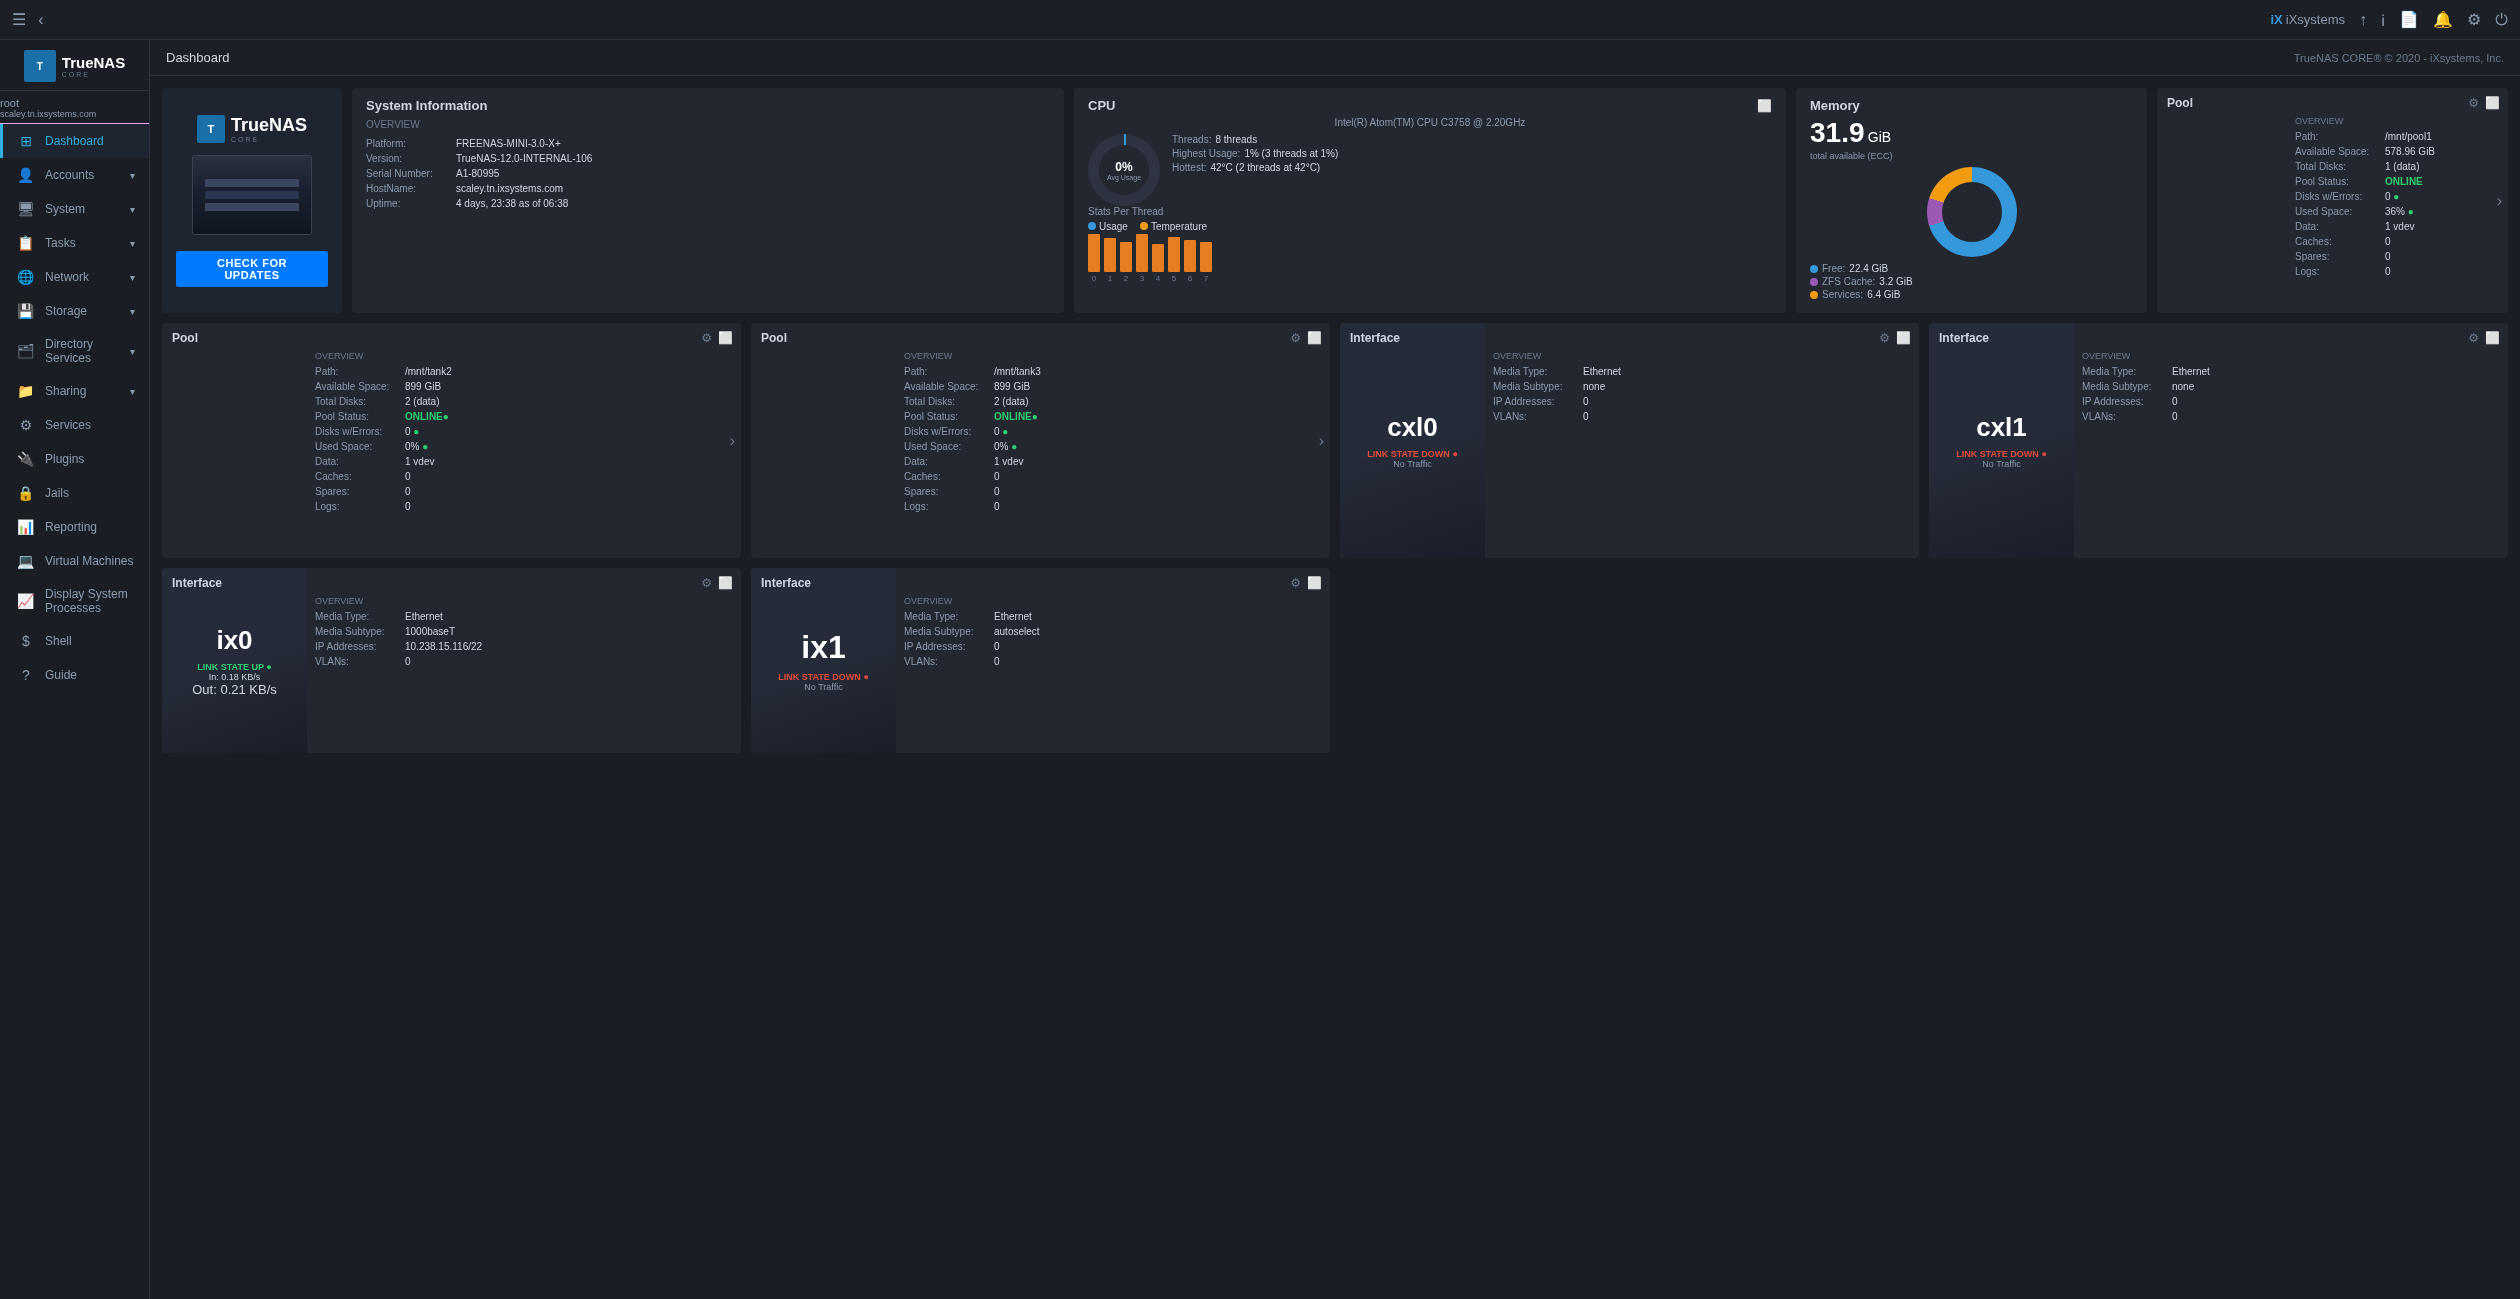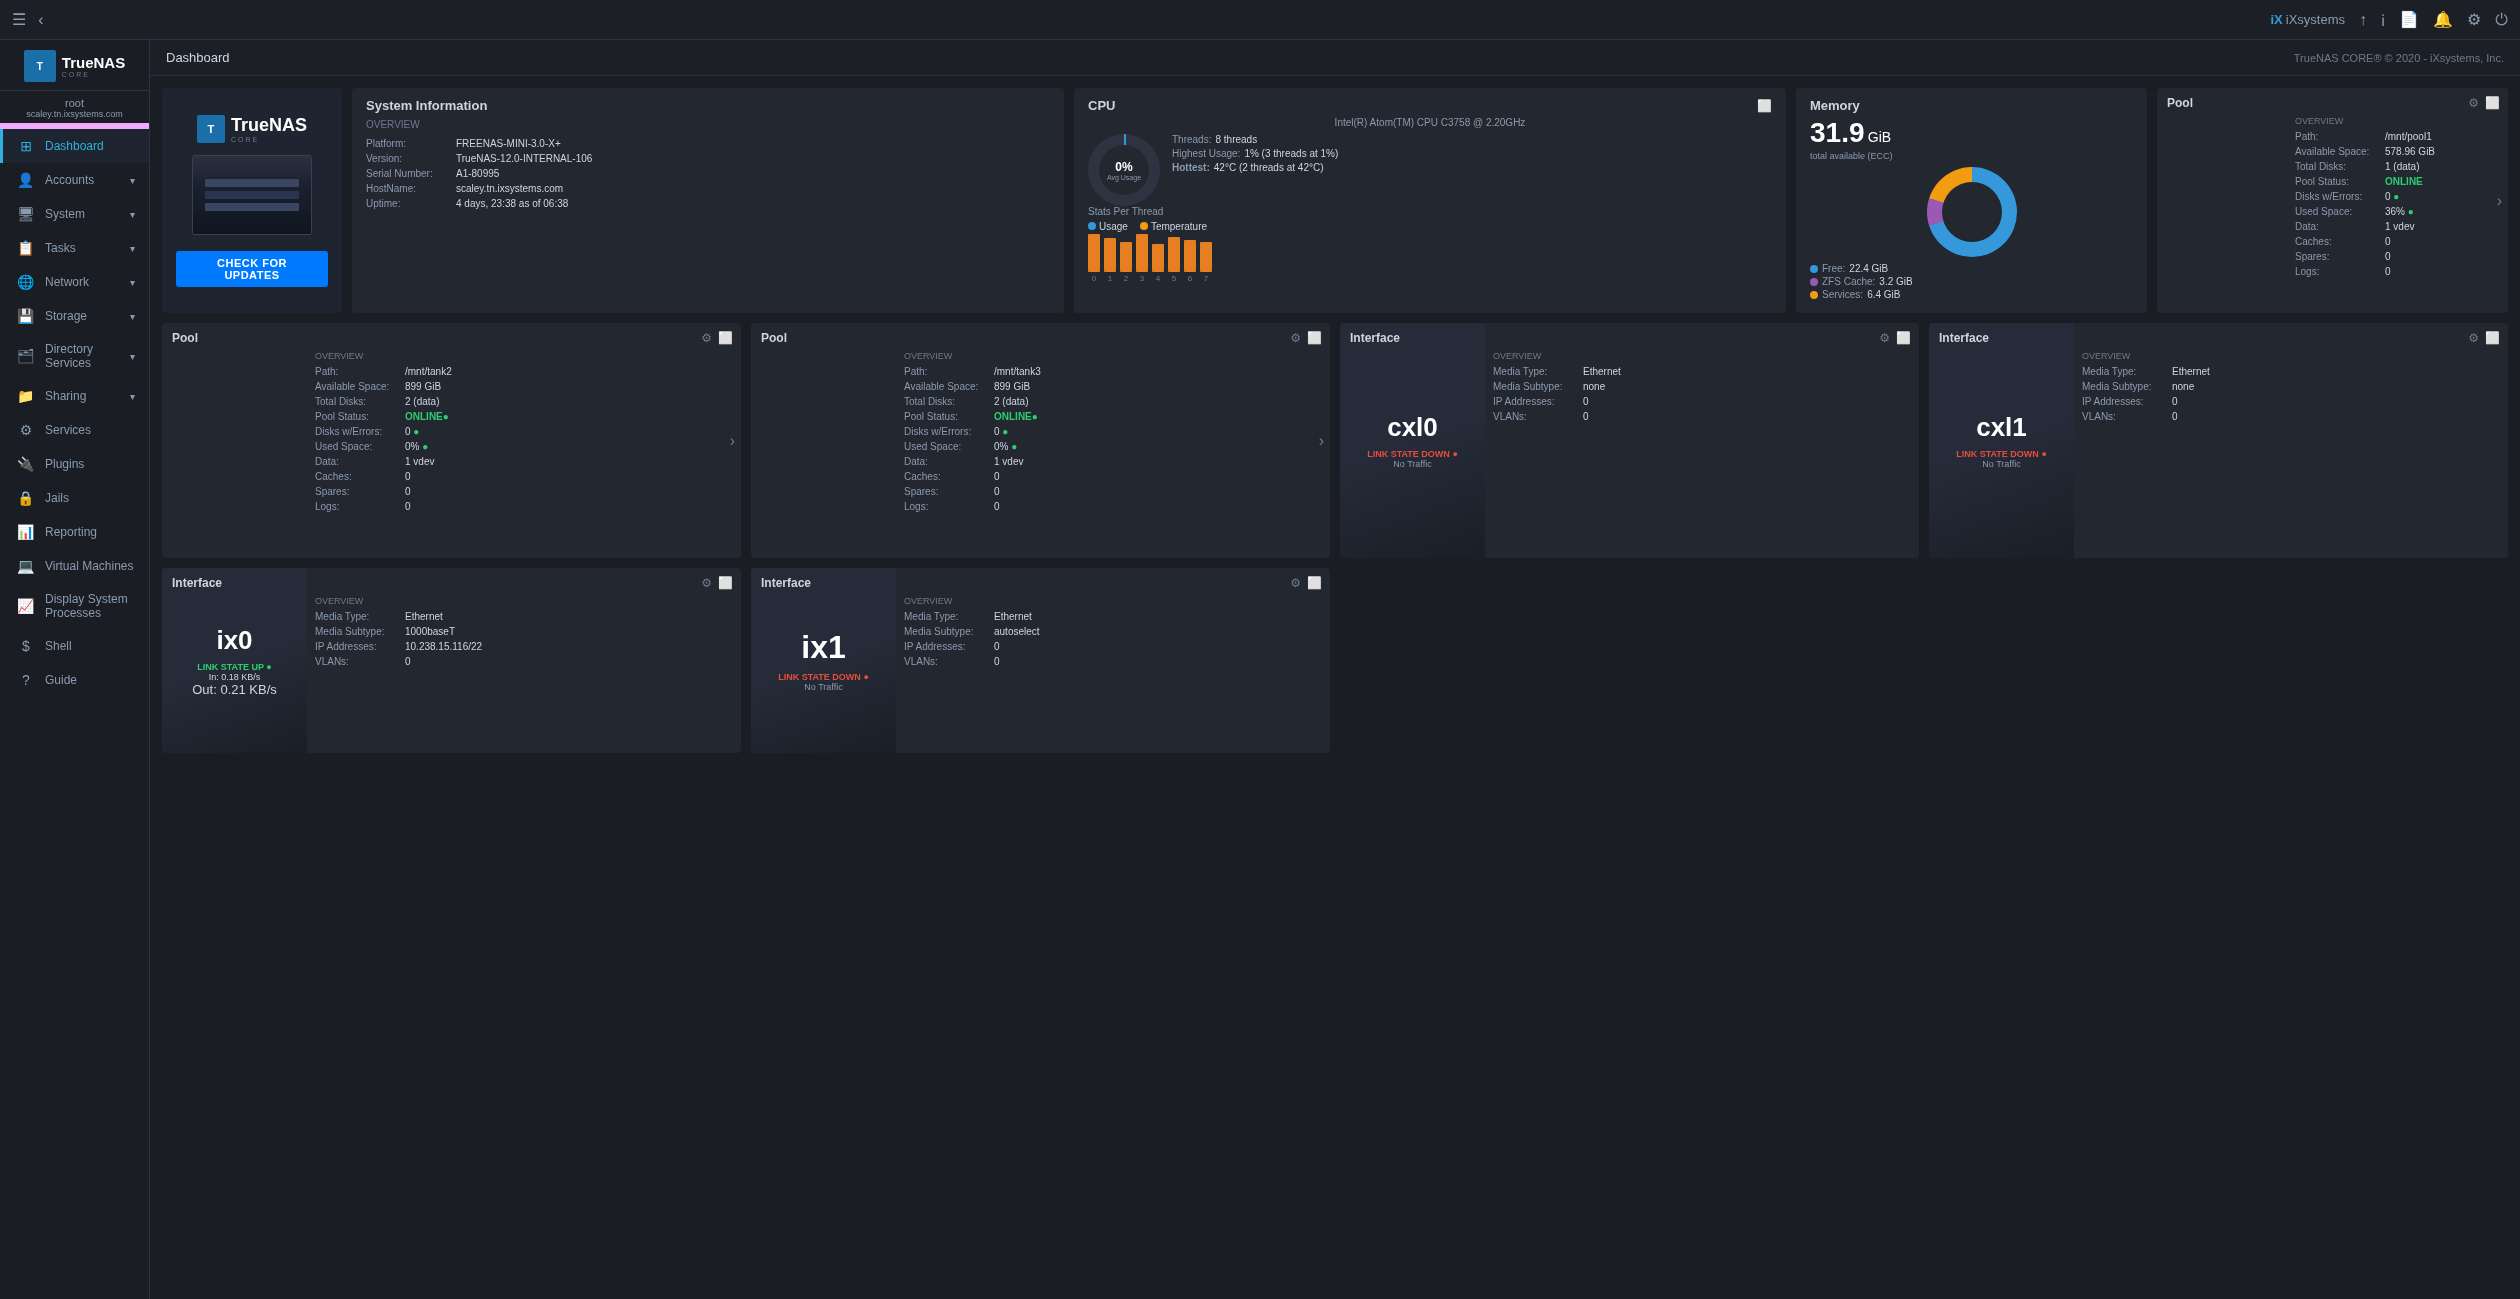--- a/index.html
+++ b/index.html
@@ -47,25 +47,25 @@
       z-index: 98;
     }
     .sidebar-logo {
       display: flex;
       flex-direction: column;
       align-items: center;
       padding: 10px 0 8px;
       border-bottom: 1px solid #2d3340;
     }
     .sidebar-user {
-      text-align: center;
+      text-align: left;
       padding: 6px 0 4px;
       font-size: 11px;
       color: #8a9bb0;
-      border-bottom: 6px solid #f0abfc;
+      border-bottom: 1px solid #f0abfc;
     }
     .sidebar-item {
       display: flex;
       align-items: center;
       padding: 9px 14px;
       cursor: pointer;
       color: #8a9bb0;
       font-size: 12px;
       gap: 10px;
       border-left: 3px solid transparent;
@@ -296,21 +296,21 @@
         <div style="flex:1;font-size:10px;">
           <div style="display:flex;gap:4px;margin-bottom:3px;">
             <span style="color:#8a9bb0;">Threads:</span>
             <span style="color:#cdd6e0;">8 threads</span>
           </div>
           <div style="display:flex;gap:4px;margin-bottom:3px;">
             <span style="color:#8a9bb0;">Highest Usage:</span>
             <span style="color:#cdd6e0;">1% (3 threads at 1%)</span>
           </div>
           <div style="display:flex;gap:4px;margin-bottom:6px;">
-            <span style="color:#8a9bb0;font-weight:bold;">Hottest:</span>
+            <span style="color:#8a9bb0;">Hottest:</span>
             <span style="color:#cdd6e0;">42°C (2 threads at 42°C)</span>
           </div>
         </div>
       </div>
       <div style="font-size:10px;color:#8a9bb0;margin-bottom:4px;">Stats Per Thread</div>
       <div style="display:flex;gap:12px;margin-bottom:6px;font-size:10px;">
         <span><span style="display:inline-block;width:8px;height:8px;border-radius:50%;background:#3498db;margin-right:3px;"></span><span>Usage</span></span>
         <span><span style="display:inline-block;width:8px;height:8px;border-radius:50%;background:#f39c12;margin-right:3px;"></span><span>Temperature</span></span>
       </div>
       <div style="display:flex;gap:4px;align-items:flex-end;height:45px;">

